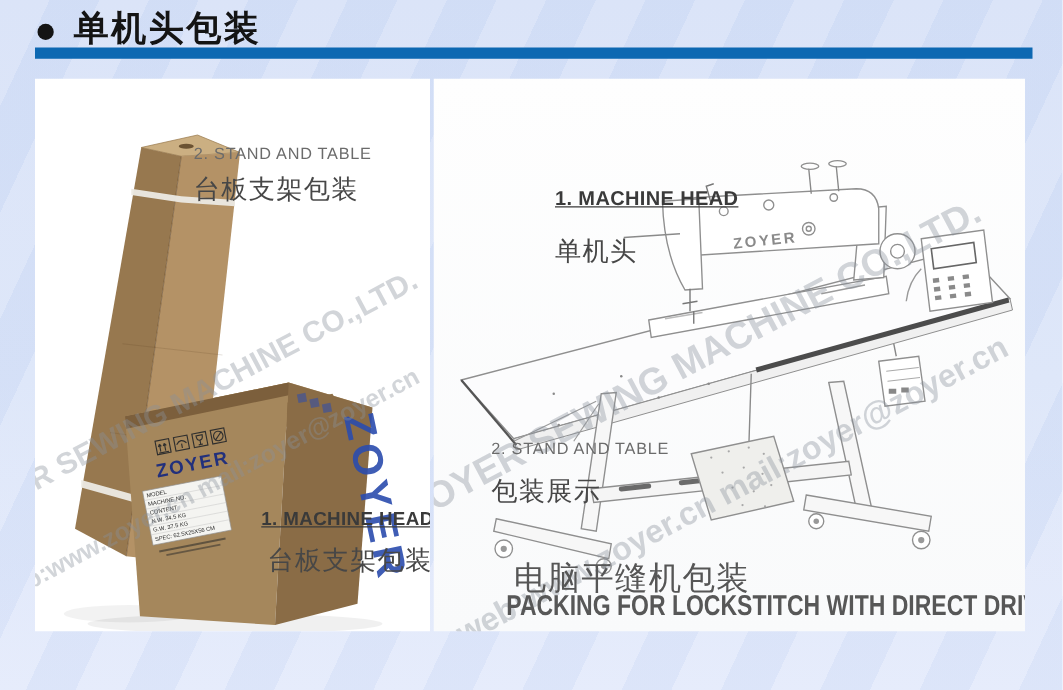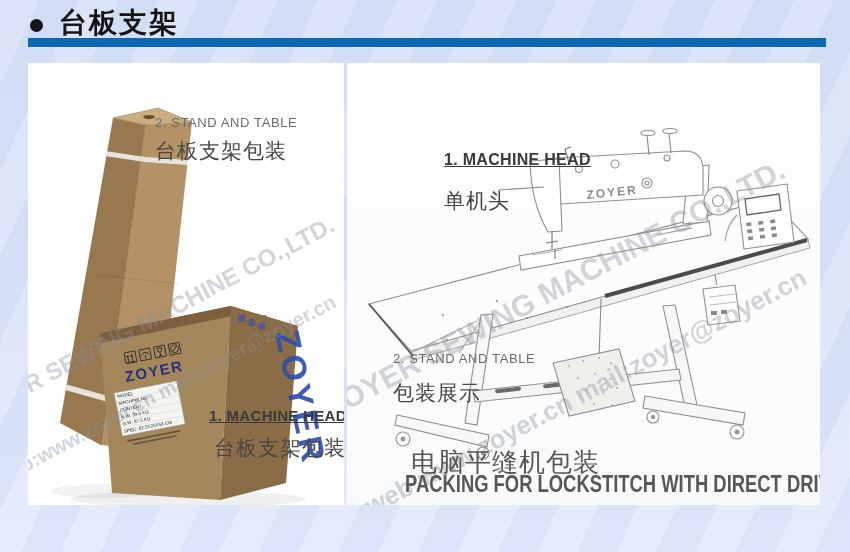--- a/index.html
+++ b/index.html
@@ -30,21 +30,21 @@
   svg{position:absolute;left:0;top:0;z-index:1;}
   svg text{font-family:"Liberation Sans",sans-serif;}
 </style>
 </head>
 <body>
 
 <div class="stripes"></div>
 
 <div class="header">
   <div class="bullet"></div>
-  <div class="title-zh">台板支架</div>
+  <div class="title-zh">单机头包装</div>
 </div>
 <div class="accent-bar"></div>
 
 <div class="panel panel-left">
 
   <svg width="316" height="442" viewBox="0 0 316 442">
 
     <ellipse cx="75" cy="428" rx="52" ry="7" fill="rgba(0,0,0,0.05)"></ellipse>
     <ellipse cx="160" cy="436" rx="118" ry="8" fill="rgba(0,0,0,0.06)"></ellipse>
 

